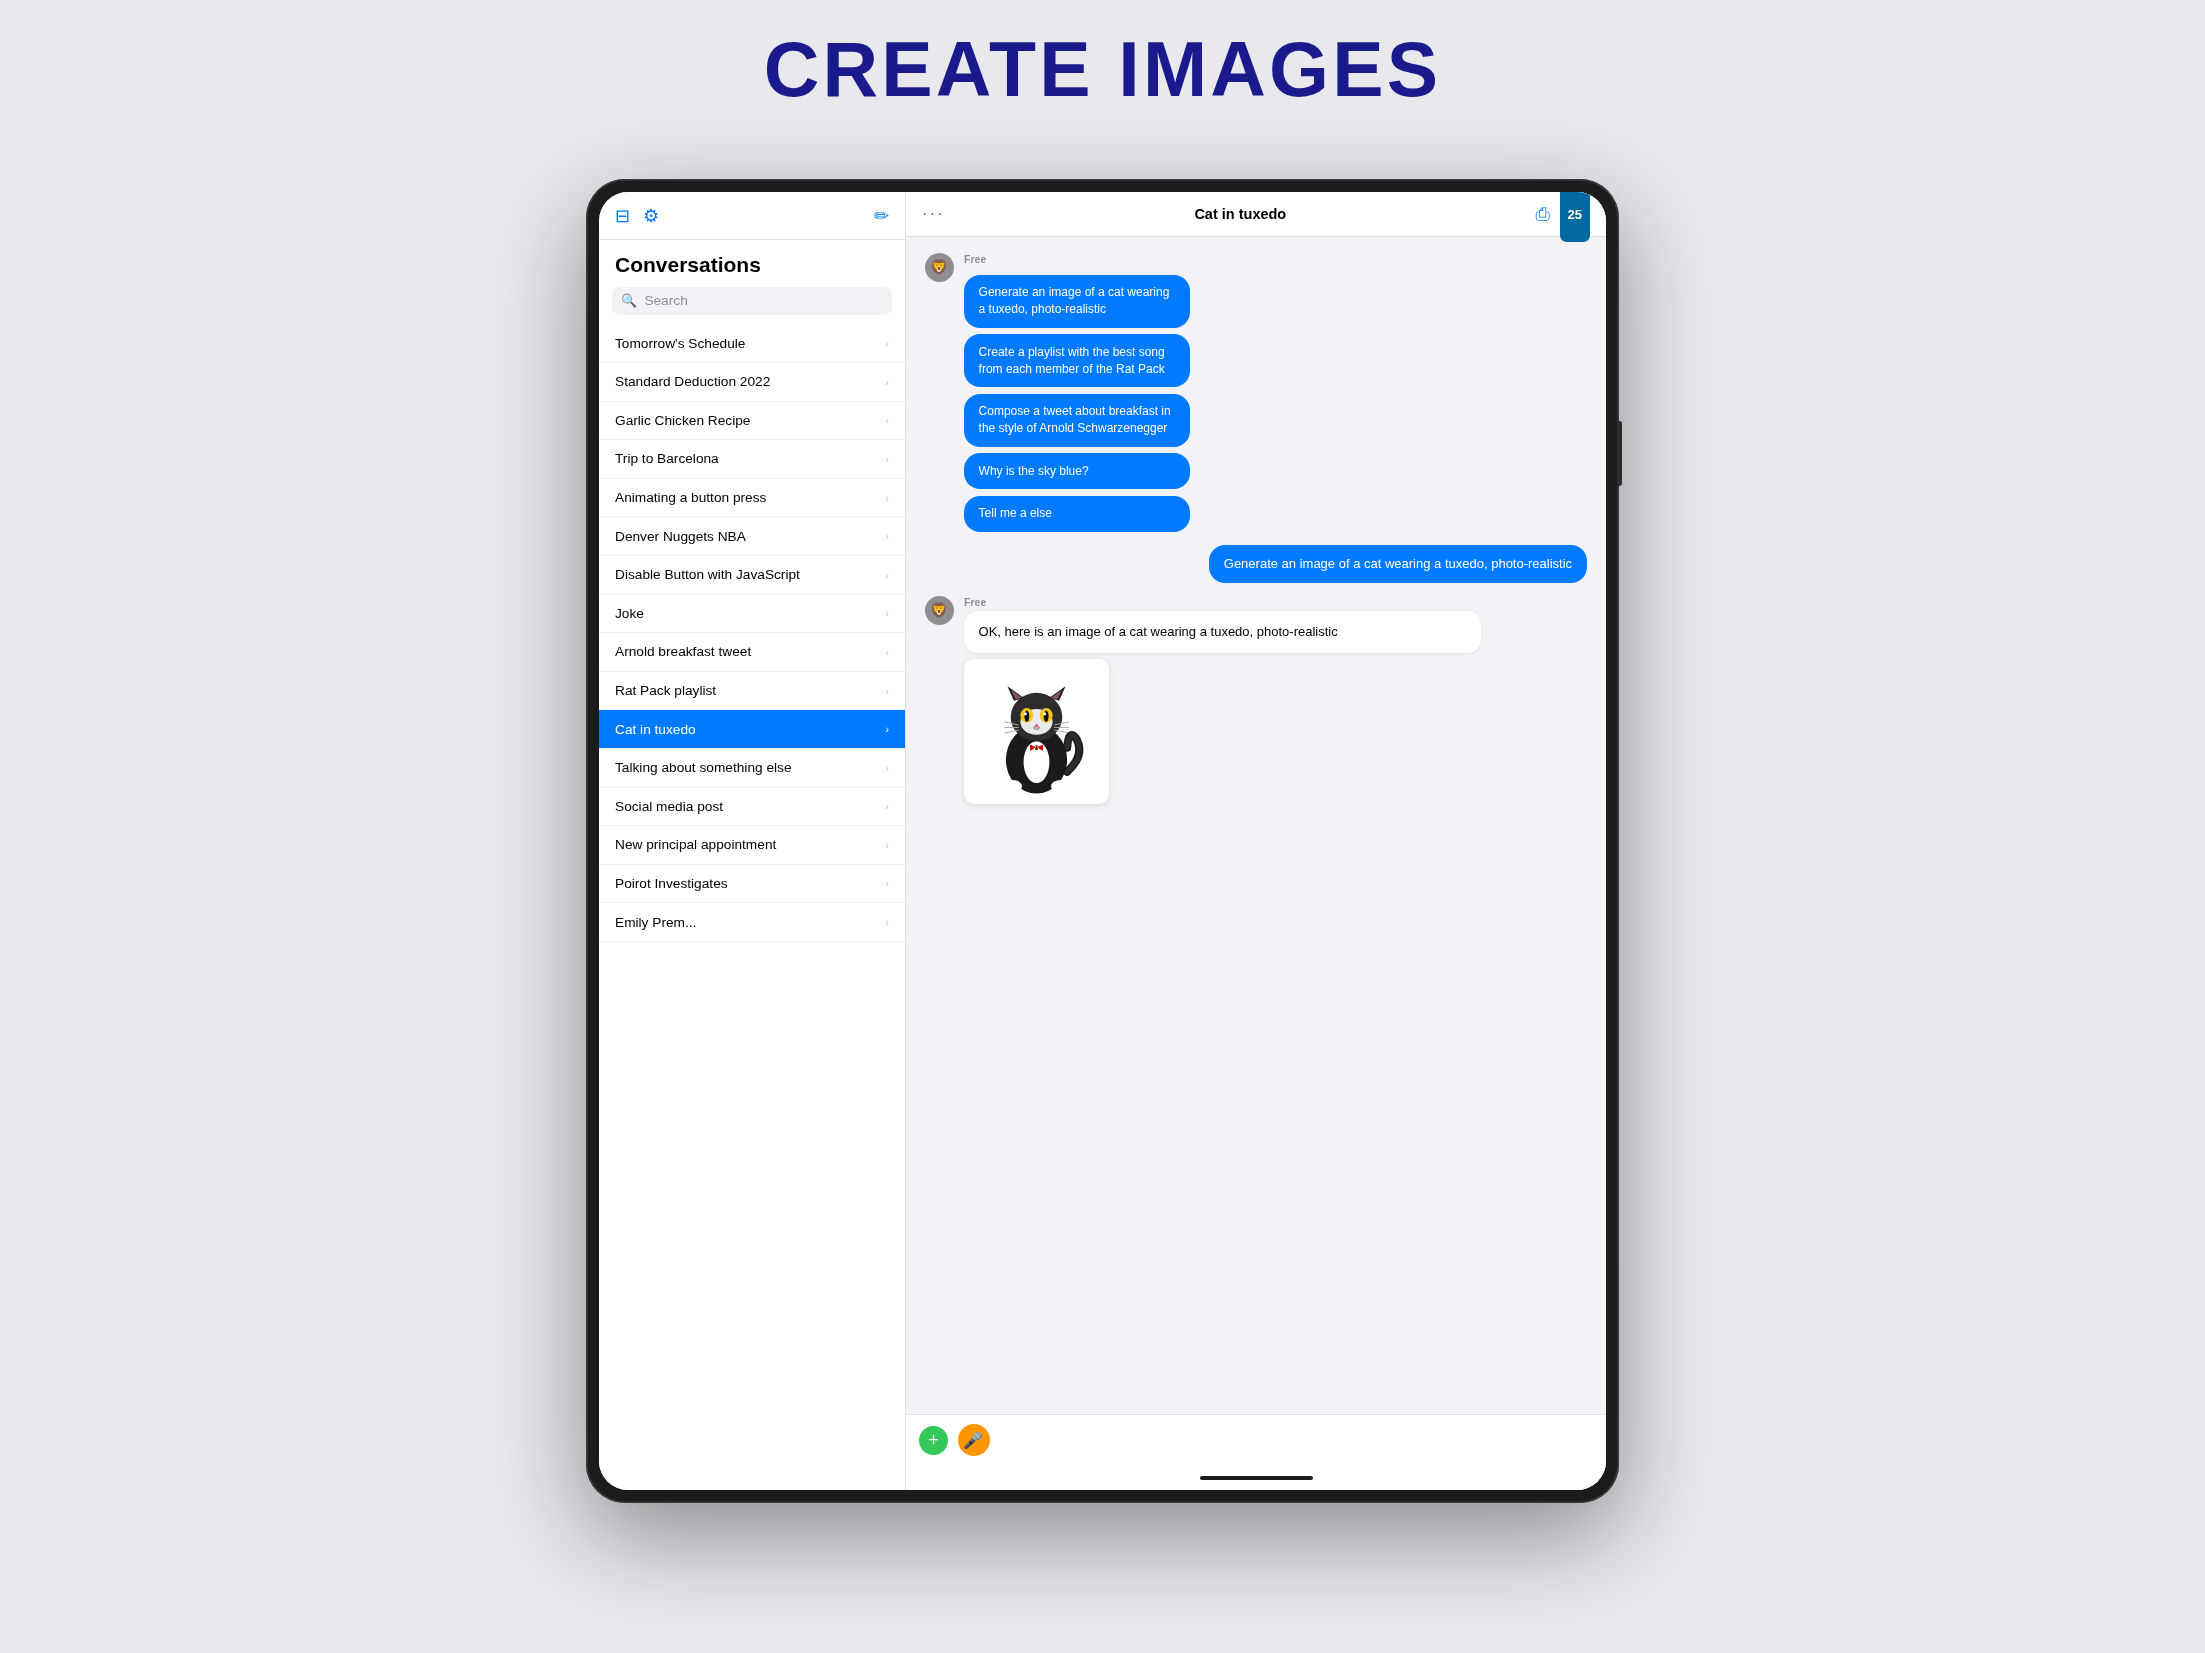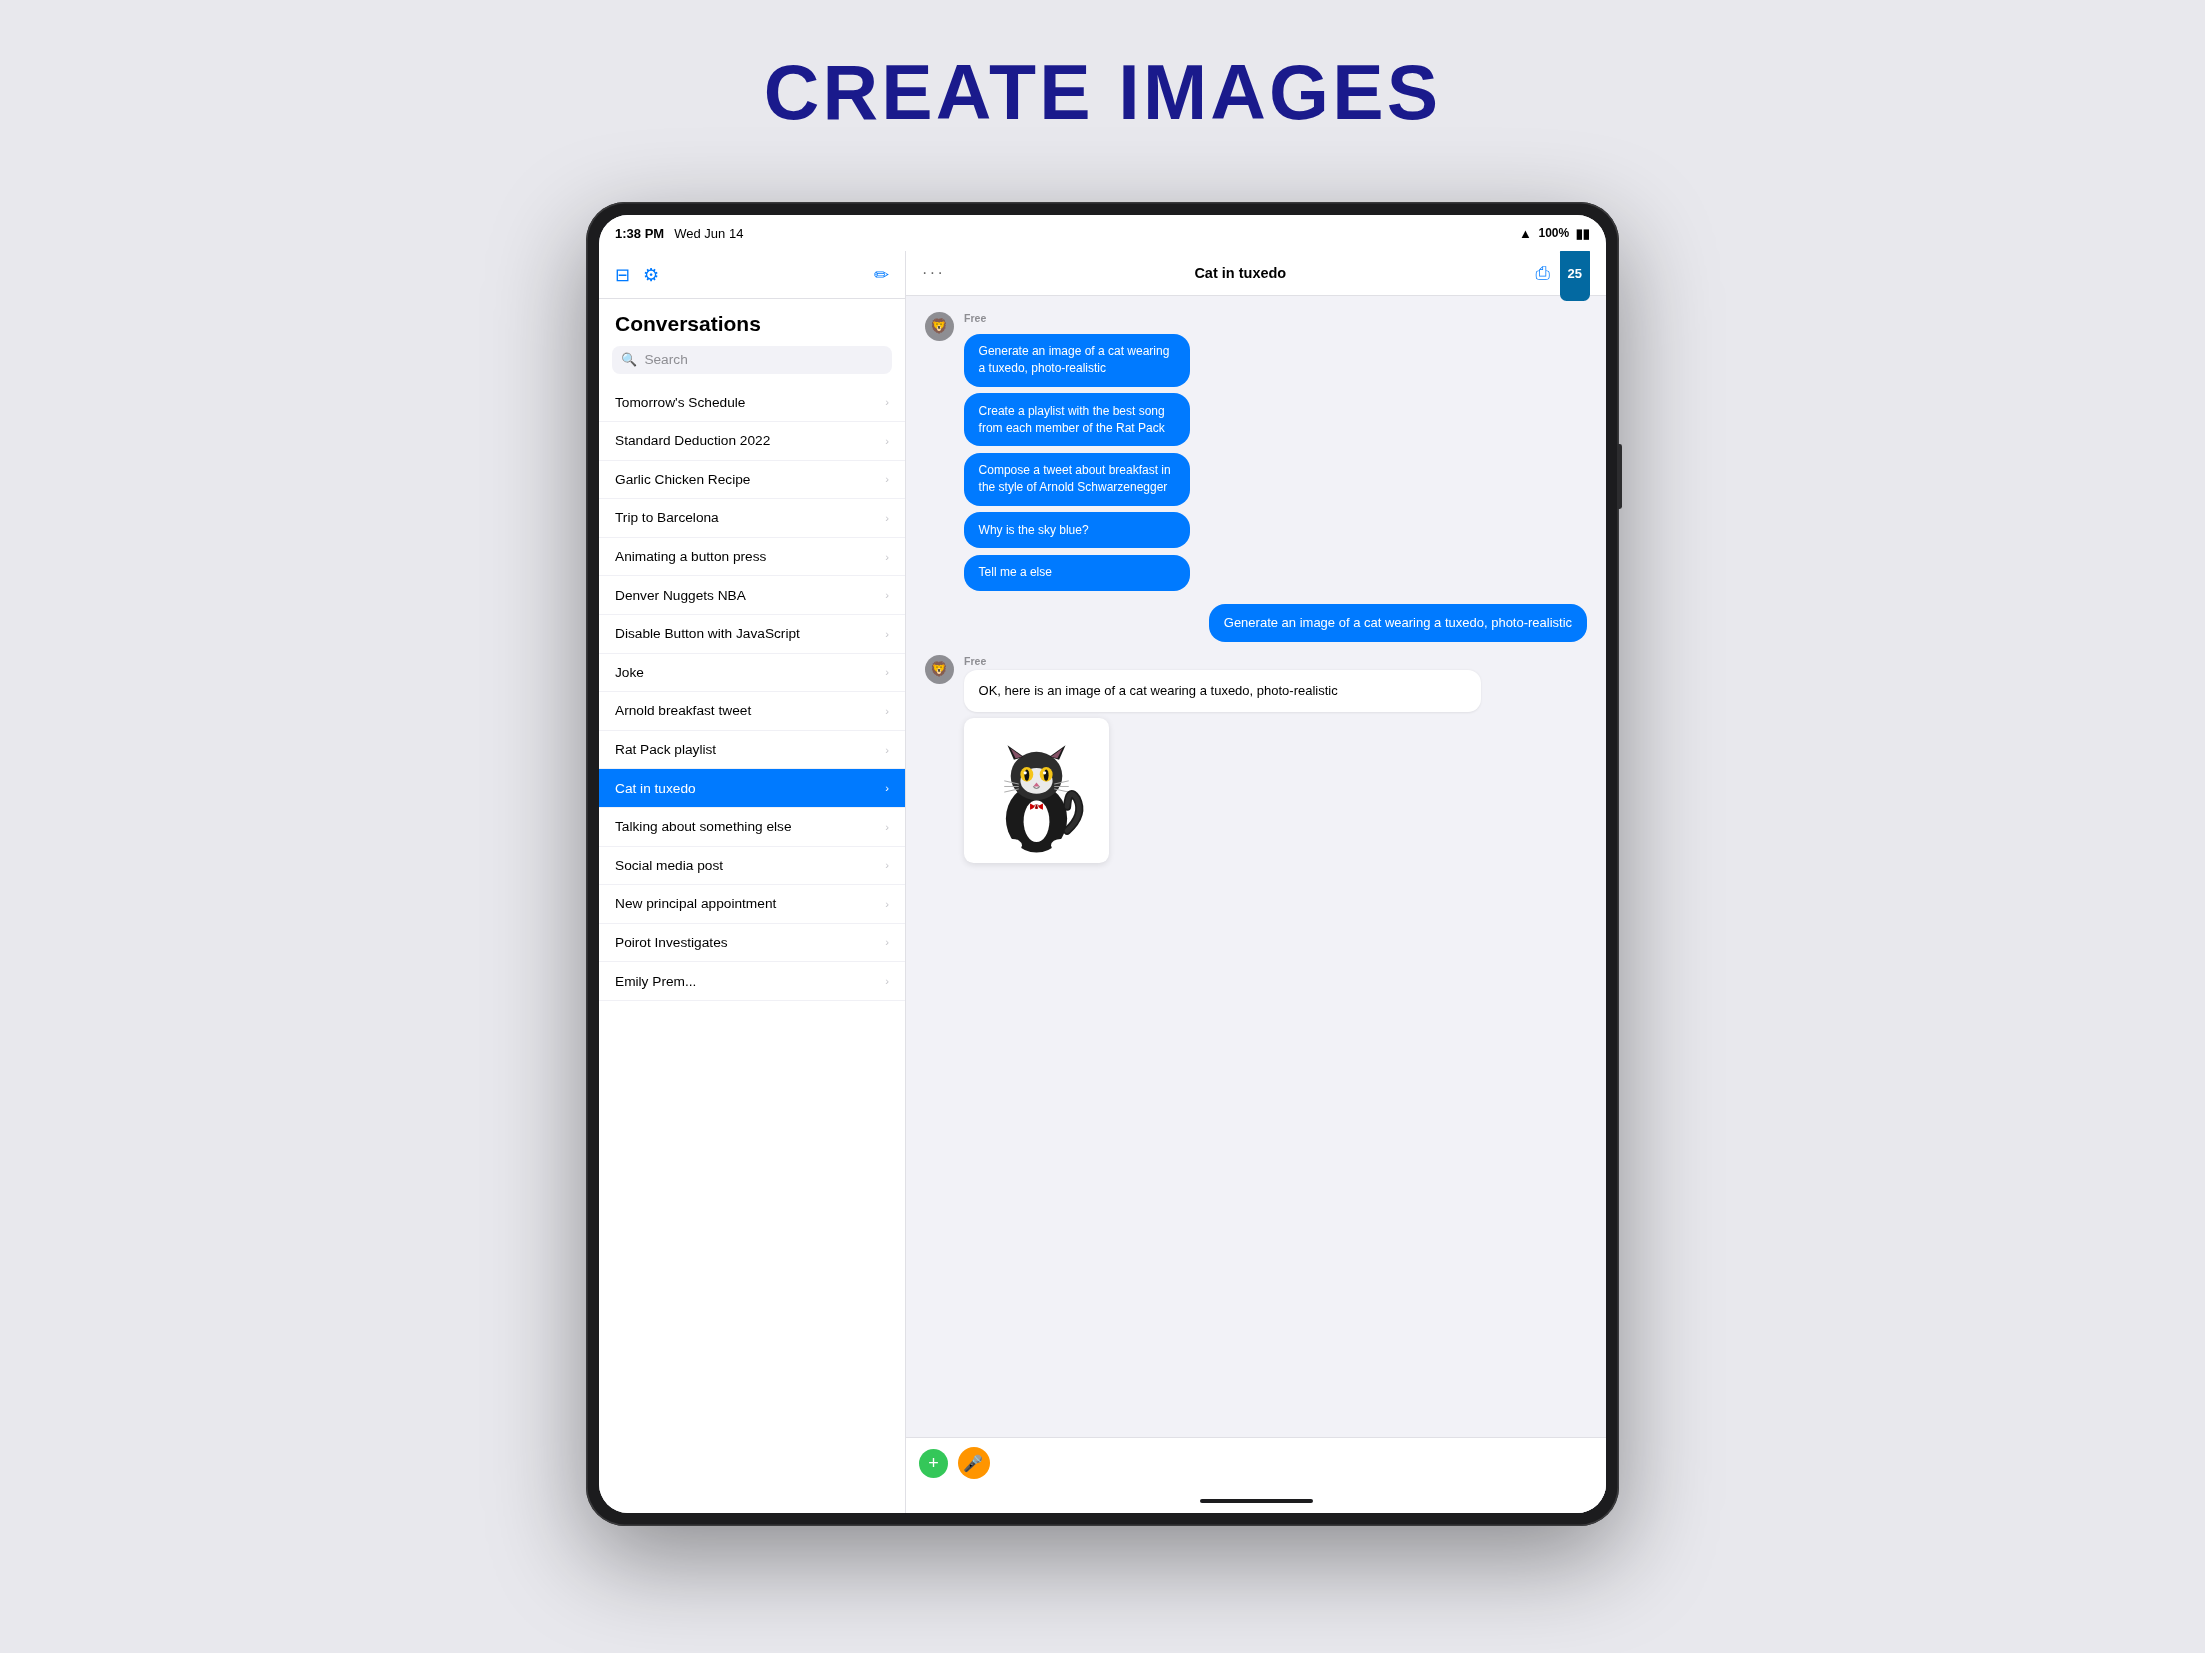--- a/index.html
+++ b/index.html
@@ -10,21 +10,21 @@
       width: 2205px;
       height: 1653px;
       display: flex;
       flex-direction: column;
       align-items: center;
       overflow: hidden;
     }
 
     
     .page-header {
-      margin-top: 48px;
+      margin-top: 25px;
       text-align: center;
     }
 
     .page-title {
       font-size: 77px;
       font-weight: 800;
       color: #1a1a8c;
       letter-spacing: 3.2px;
       text-transform: uppercase;
     }
@@ -415,31 +415,20 @@
 
 <div class="page-header">
   <div class="page-title">CREATE IMAGES</div>
 </div>
 
 <div class="ipad-frame">
   <div class="ipad-side-btn"></div>
 
   <div class="ipad-screen">
 
-    <div class="status-bar">
-      <div>
-        <span class="status-time">1:38 PM</span>
-        <span class="status-date">Wed Jun 14</span>
-      </div>
-      <div class="status-right">
-        <span>▲</span>
-        <span class="battery-text">100%</span>
-        <span>▮▮</span>
-      </div>
-    </div>
 
     <div class="app-body">
 
       <div class="sidebar">
         <div class="sidebar-toolbar">
           <div class="sidebar-toolbar-icons">
             <span class="toolbar-icon">⊟</span>
             <span class="toolbar-icon">⚙</span>
           </div>
           <span class="toolbar-icon">✏</span>

